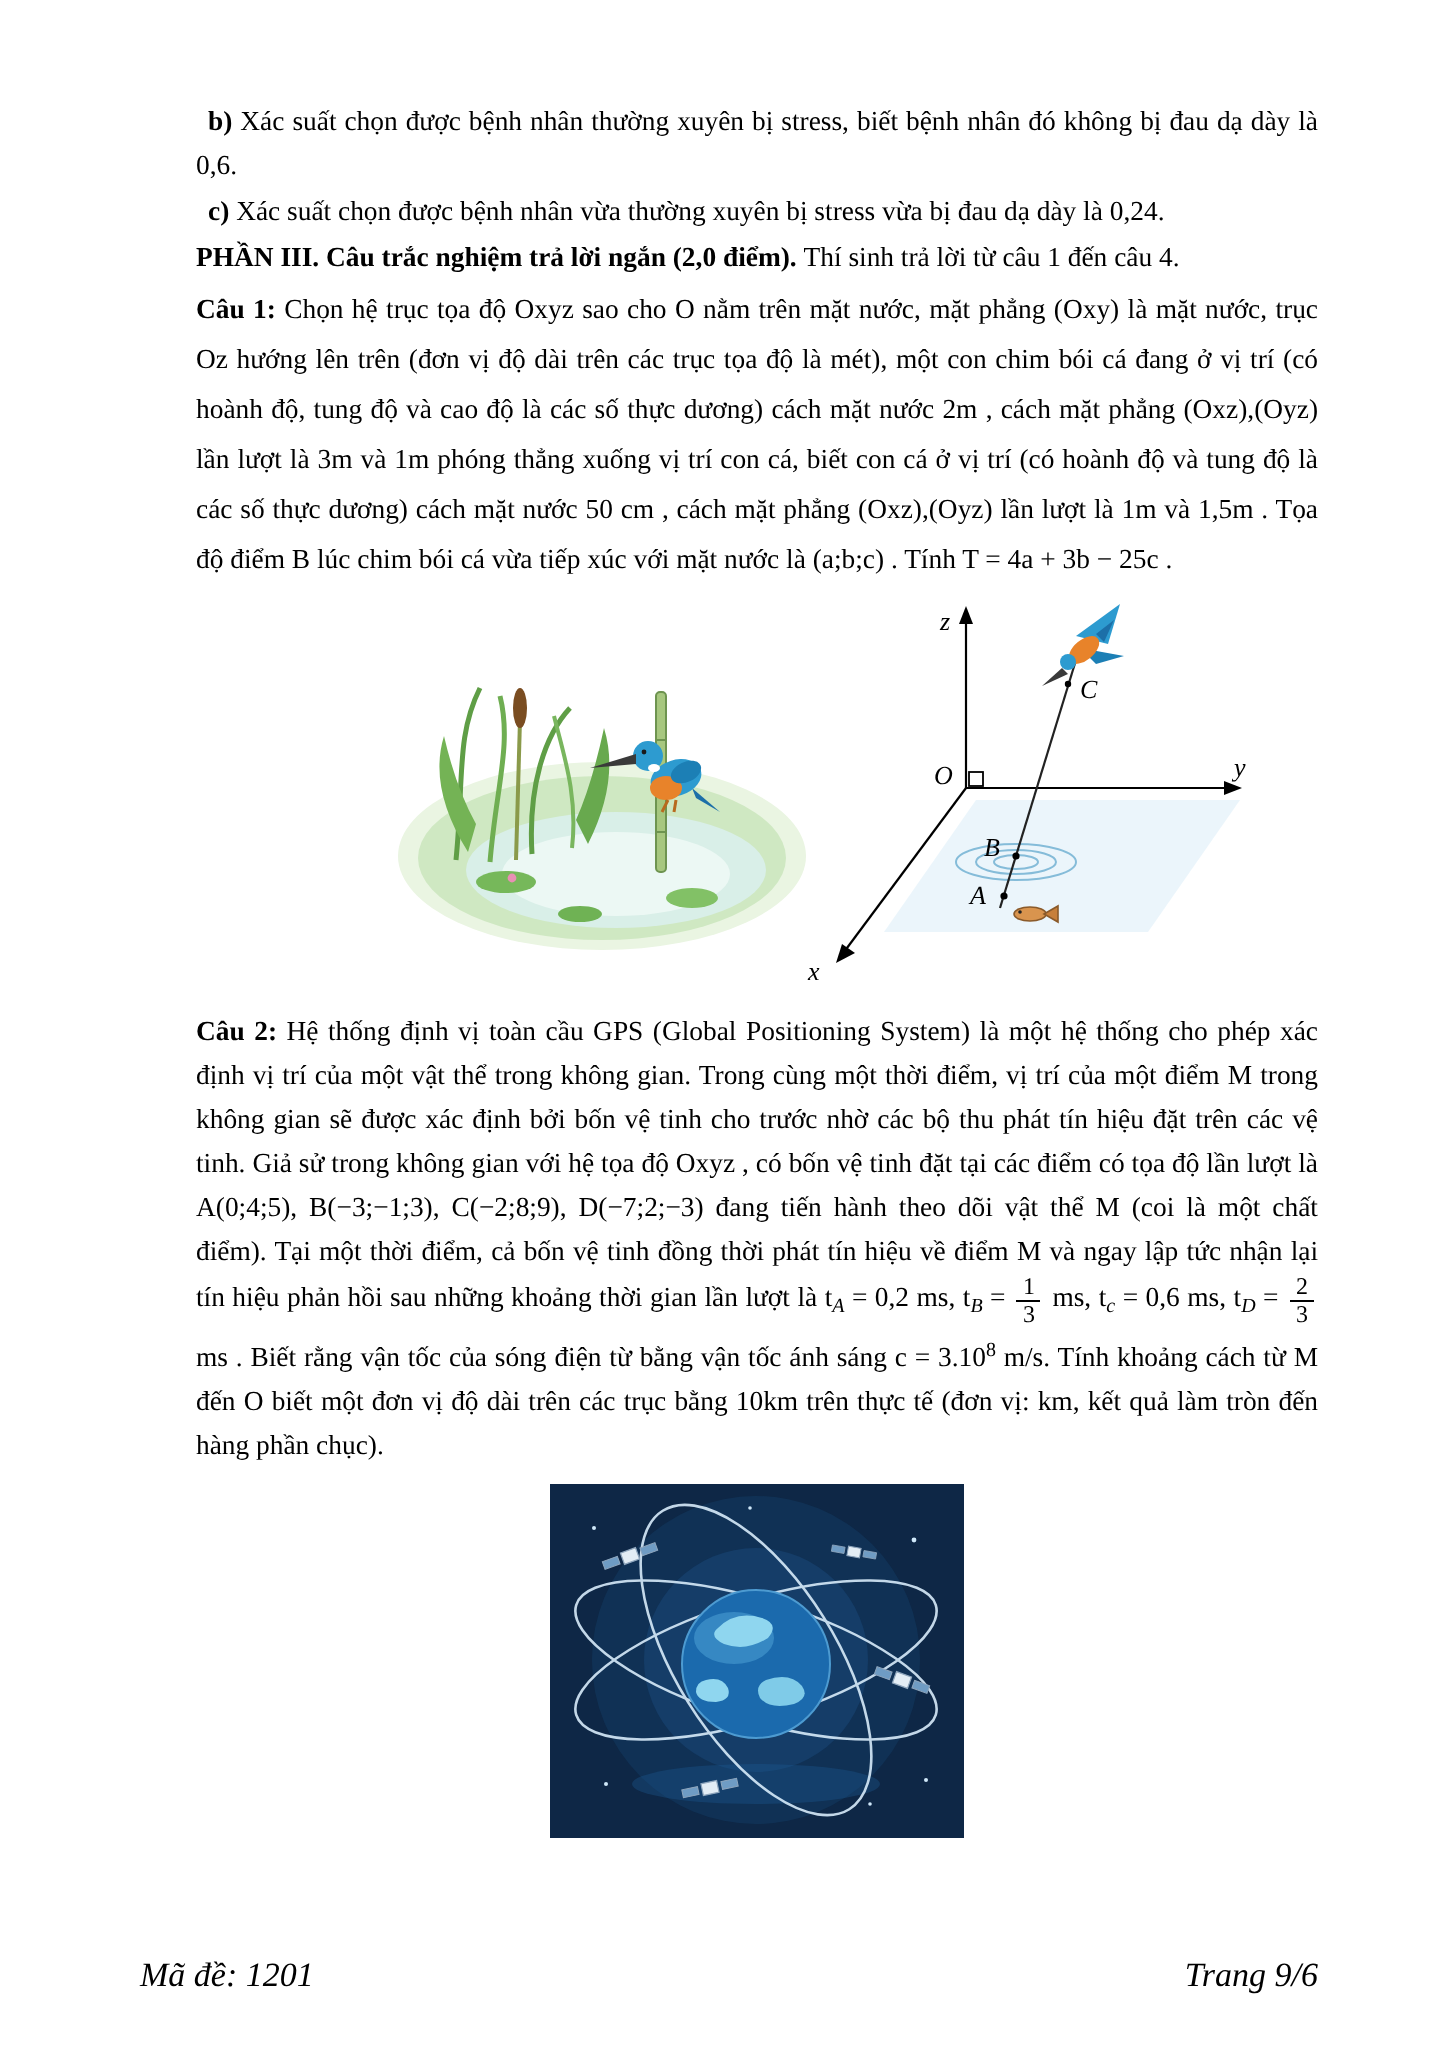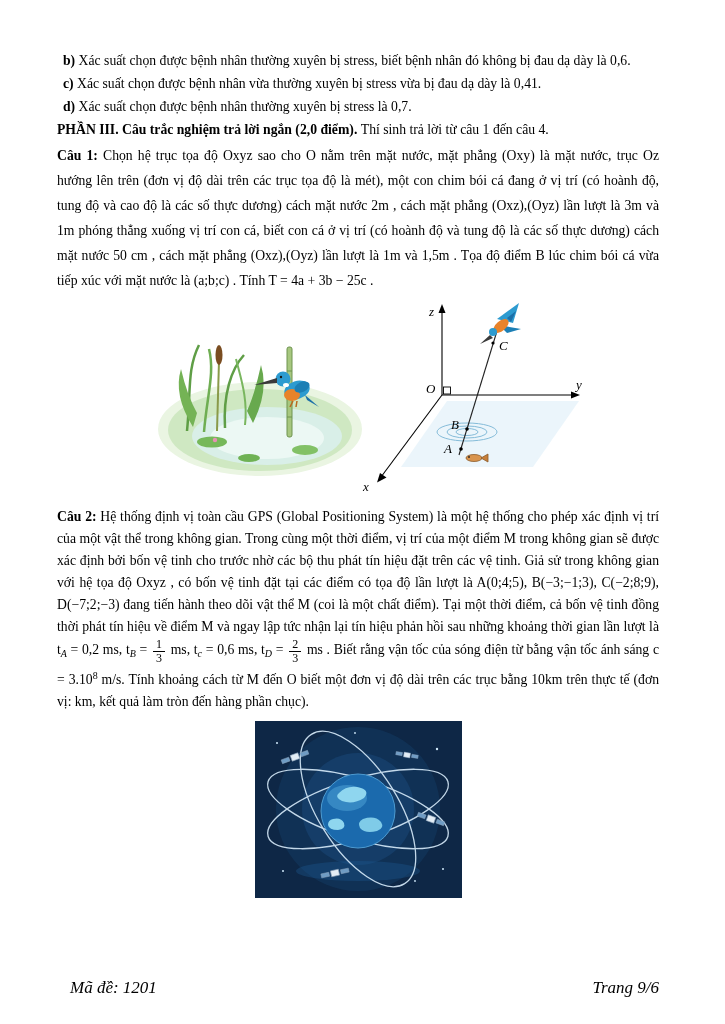--- a/index.html
+++ b/index.html
@@ -1,21 +1,21 @@
 <!DOCTYPE html>
 <html><head>
 <meta charset="utf-8">
 <style>
   * { margin:0; padding:0; box-sizing:border-box; }
   html,body { background:#fff; }
   body {
     width:725px; height:1024px; overflow:hidden; position:relative;
     font-family:"Liberation Serif", serif; color:#000; background:#fff;
   }
-  .page { padding:50px 66px 0 57px; }
+  .page { padding:50px 66px 0 98px; }
   .para {
     font-size:13.7px; line-height:22px; text-align:justify; margin-bottom:1px;
   }
   .indent { text-indent:6px; }
   .cau1 { line-height:25px; margin-top:2px; }
   .cau2 { line-height:22px; }
   .seg-b { font-weight:bold; }
   .seg-i { }
   .seg-sub { font-style:italic; font-size:10px; vertical-align:-3px; }
   .seg-sup { font-size:10px; vertical-align:5px; }
@@ -32,22 +32,21 @@
     display:flex; justify-content:space-between;
     font-size:17px; font-style:italic;
   }
 </style>
 </head>
 <body>
 
 <div class="page">
 
   <p class="para indent"><span class="seg-b">b)  </span><span>Xác suất chọn được bệnh nhân thường xuyên bị stress, biết bệnh nhân đó không bị đau dạ dày là 0,6.</span></p>
-  <p class="para indent"><span class="seg-b">c)  </span><span>Xác suất chọn được bệnh nhân vừa thường xuyên bị stress vừa bị đau dạ dày là 0,41.</span></p>
-  <p class="para indent"><span class="seg-b">d)  </span><span>Xác suất chọn được bệnh nhân thường xuyên bị stress là 0,7.</span></p>
+  <p class="para indent"><span class="seg-b">c)  </span><span>Xác suất chọn được bệnh nhân vừa thường xuyên bị stress vừa bị đau dạ dày là 0,24.</span></p>
 
   <p class="para"><span class="seg-b">PHẦN III. Câu trắc nghiệm trả lời ngắn (2,0 điểm). </span><span>Thí sinh trả lời từ câu 1 đến câu 4.</span></p>
 
   <p class="para cau1"><span class="seg-b">Câu 1:  </span><span>Chọn hệ trục tọa độ </span><span class="seg-i">Oxyz</span><span> sao cho </span><span class="seg-i">O</span><span> nằm trên mặt nước, mặt phẳng </span><span class="seg-i">(Oxy)</span><span> là mặt nước, trục </span><span class="seg-i">Oz</span><span> hướng lên trên (đơn vị độ dài trên các trục tọa độ là mét), một con chim bói cá đang ở vị trí (có hoành độ, tung độ và cao độ là các số thực dương) cách mặt nước 2</span><span class="seg-i">m</span><span> , cách mặt phẳng </span><span class="seg-i">(Oxz),(Oyz)</span><span> lần lượt là 3</span><span class="seg-i">m</span><span> và 1</span><span class="seg-i">m</span><span> phóng thẳng xuống vị trí con cá, biết con cá ở vị trí (có hoành độ và tung độ là các số thực dương) cách mặt nước 50 </span><span class="seg-i">cm</span><span> , cách mặt phẳng </span><span class="seg-i">(Oxz),(Oyz)</span><span> lần lượt là 1</span><span class="seg-i">m</span><span> và 1,5</span><span class="seg-i">m</span><span> . Tọa độ điểm </span><span class="seg-i">B</span><span> lúc chim bói cá vừa tiếp xúc với mặt nước là </span><span class="seg-i">(a;b;c)</span><span> . Tính </span><span class="seg-i">T</span><span> = 4</span><span class="seg-i">a</span><span> + 3</span><span class="seg-i">b</span><span> − 25</span><span class="seg-i">c</span><span> .</span></p>
 
   <div class="fig1">
     <svg viewBox="0 0 430 195">
 
       <g>
         <ellipse cx="103" cy="130" rx="102" ry="47" fill="#eaf5e2"></ellipse>

